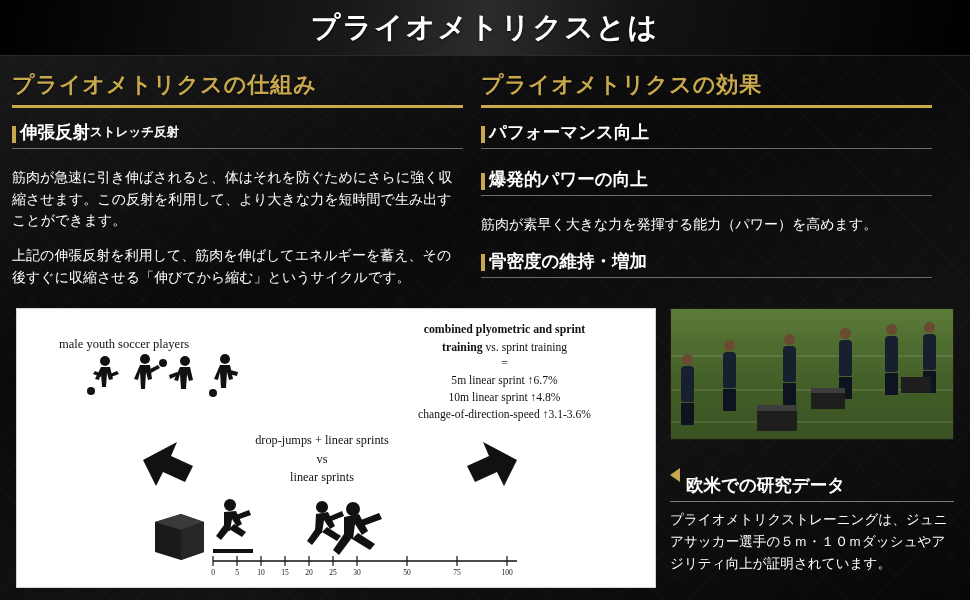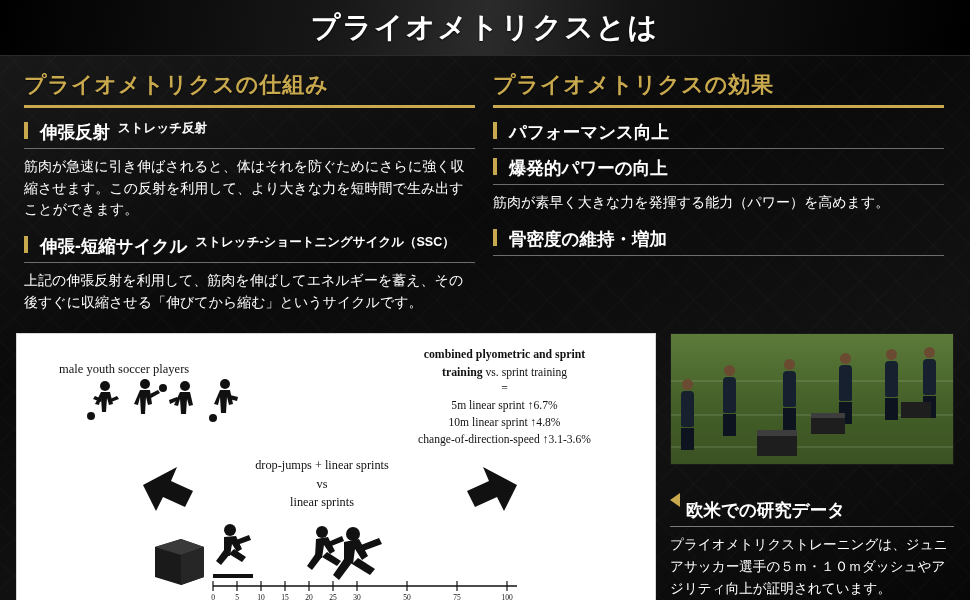--- a/index.html
+++ b/index.html
@@ -28,39 +28,39 @@
   #header .title {
     color: #ffffff;
     font-size: 29px;
     font-weight: bold;
     letter-spacing: 2px;
     text-shadow: 0 1px 2px rgba(0,0,0,0.8);
   }
   
   #cols {
     display: flex;
-    padding: 14px 16px 0 24px;
+    padding: 14px 16px 0 12px;
     gap: 18px;
   }
   .col { width: 451px; }
   .col-head {
     color: #c9a94e;
     font-size: 22px;
     font-weight: bold;
     letter-spacing: 1px;
     padding-bottom: 5px;
     border-bottom: 3px solid #c9a94e;
     margin-bottom: 12px;
     text-shadow: 0 1px 1px rgba(0,0,0,0.7);
   }
   .sub {
-    display: flex; align-items: flex-start; gap: 8px;
+    display: flex; align-items: center; 
     border-bottom: 1px solid #6d6d6d;
     padding: 0 0 4px 0;
-    margin-bottom: 7px;
+    margin-bottom: 18px;
   }
   .sub .bar {
     display: inline-block;
     width: 4px; height: 17px;
     background: #c9a94e;
     margin-right: 4px;
     position: relative; top: 2px;
   }
   .sub .main-t {
     color: #fff;
@@ -163,25 +163,20 @@
     <div class="col">
       <div class="col-head">プライオメトリクスの仕組み</div>
 
       <div class="sub">
         <span class="bar"></span>
         <span class="main-t">伸張反射</span>
         <span class="sub-t">ストレッチ反射</span>
       </div>
       <div class="body-t">筋肉が急速に引き伸ばされると、体はそれを防ぐためにさらに強く収縮させます。この反射を利用して、より大きな力を短時間で生み出すことができます。</div>
 
-      <div class="sub">
-        <span class="bar"></span>
-        <span class="main-t">伸張-短縮サイクル</span>
-        <span class="sub-t">ストレッチ-ショートニングサイクル（SSC）</span>
-      </div>
       <div class="body-t tight">上記の伸張反射を利用して、筋肉を伸ばしてエネルギーを蓄え、その後すぐに収縮させる「伸びてから縮む」というサイクルです。</div>
     </div>
 
     <div class="col">
       <div class="col-head">プライオメトリクスの効果</div>
 
       <div class="sub">
         <span class="bar"></span>
         <span class="main-t">パフォーマンス向上</span>
       </div>

